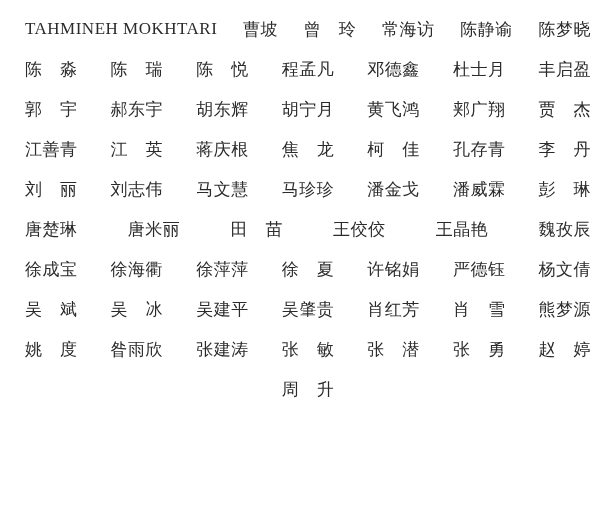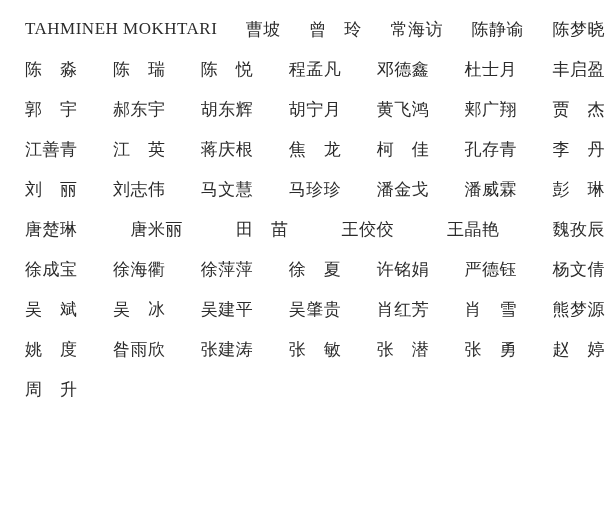--- a/index.html
+++ b/index.html
@@ -10,32 +10,32 @@
     width: 616px;
     height: 505px;
     background: #ffffff;
     overflow: hidden;
     font-family: "Liberation Serif", "DejaVu Serif", serif;
   }
   .page {
     box-sizing: border-box;
     width: 616px;
     height: 505px;
-    padding: 9px 11px 0 25px;
+    padding: 9px 25px 0 25px;
     background: #ffffff;
   }
   .name-row {
     display: flex;
     justify-content: space-between;
     align-items: center;
     height: 40px;
     white-space: pre;
   }
   .name-row.single {
-    justify-content: flex-start;
+    justify-content: center;
   }
   .name-item {
     font-size: 17px;
     color: #2b2b2b;
     letter-spacing: 0.5px;
     white-space: pre;
   }
 </style>
 </head>
 <body>

